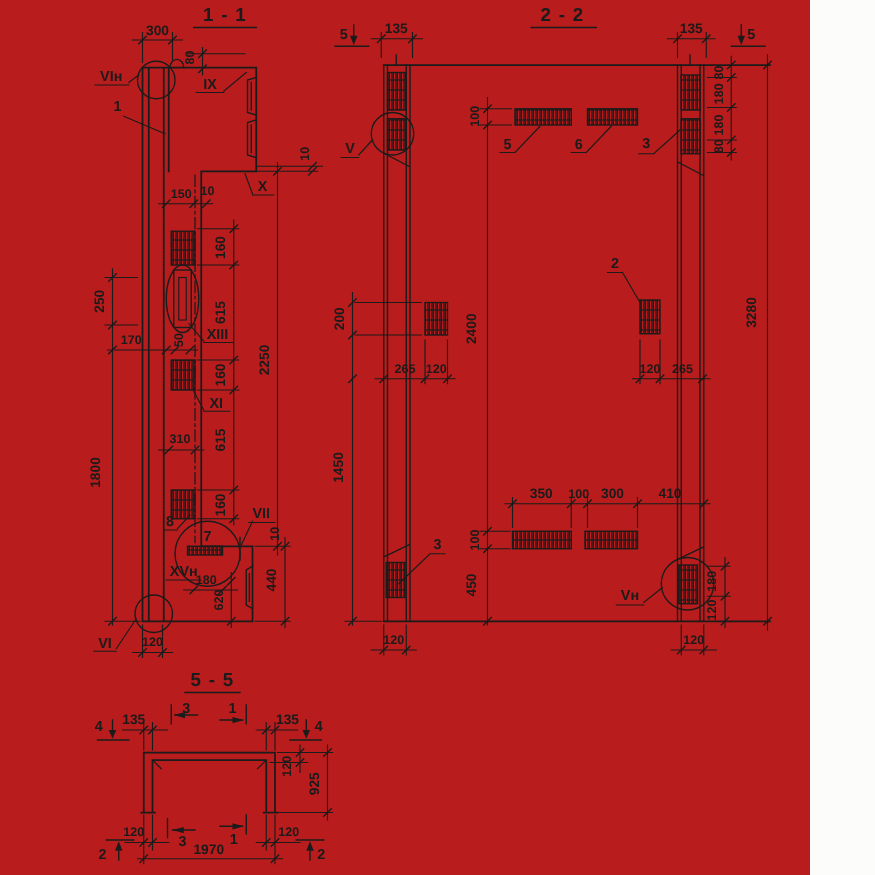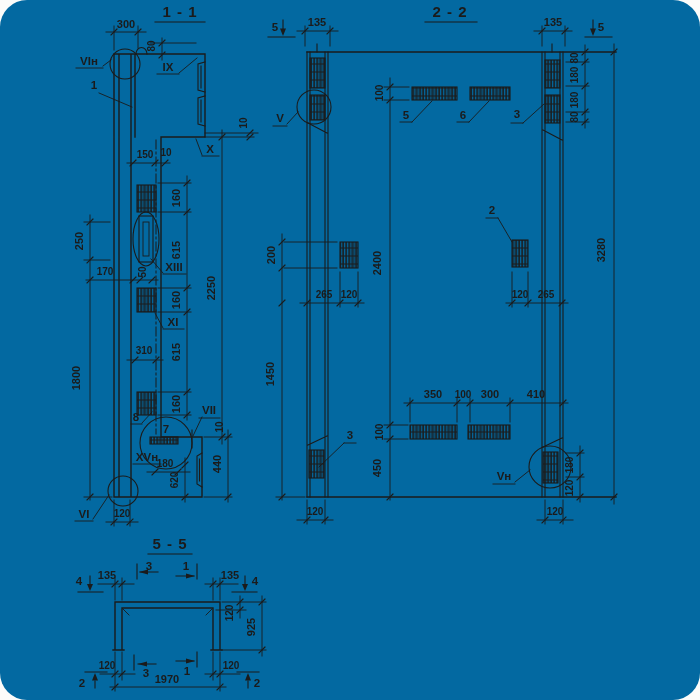--- a/index.html
+++ b/index.html
@@ -1,16 +1,16 @@
 <!DOCTYPE html>
 <html><head>
 <meta charset="utf-8">
 <style>
   html,body{margin:0;padding:0;background:#fcfcfa;}
-  .canvas{position:relative;width:700px;height:700px;background:#0369a1;overflow:hidden;border-radius:27px;}
+  .canvas{position:relative;width:648px;height:700px;background:#b91c1c;overflow:hidden;}
   svg{position:absolute;left:0;top:0;}
   svg line, svg path, svg rect, svg circle, svg ellipse{stroke:#1b1b1b;fill:none;stroke-linecap:square;}
   .outline{stroke-width:1.4;}
   .med{stroke-width:1.1;}
   .thin{stroke-width:0.9;}
   .tick{stroke-width:1.1;}
   .dash{stroke-dasharray:9 3 2 3;stroke-width:1;}
   .hatch{fill:url(#h);stroke-width:1.1;}
   .solidfill{fill:#1b1b1b;stroke:none;}
   text{fill:#1b1b1b;font-family:"Liberation Sans",sans-serif;font-weight:700;stroke:none;}

